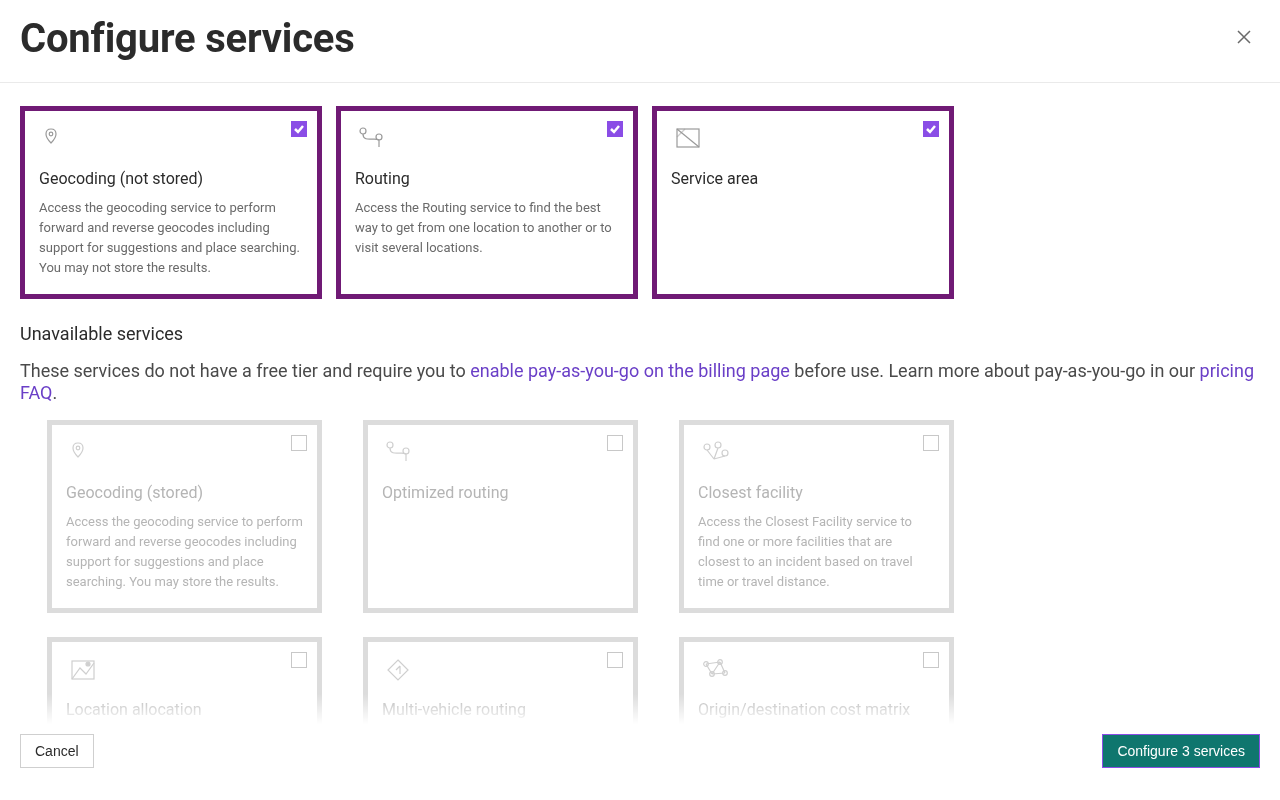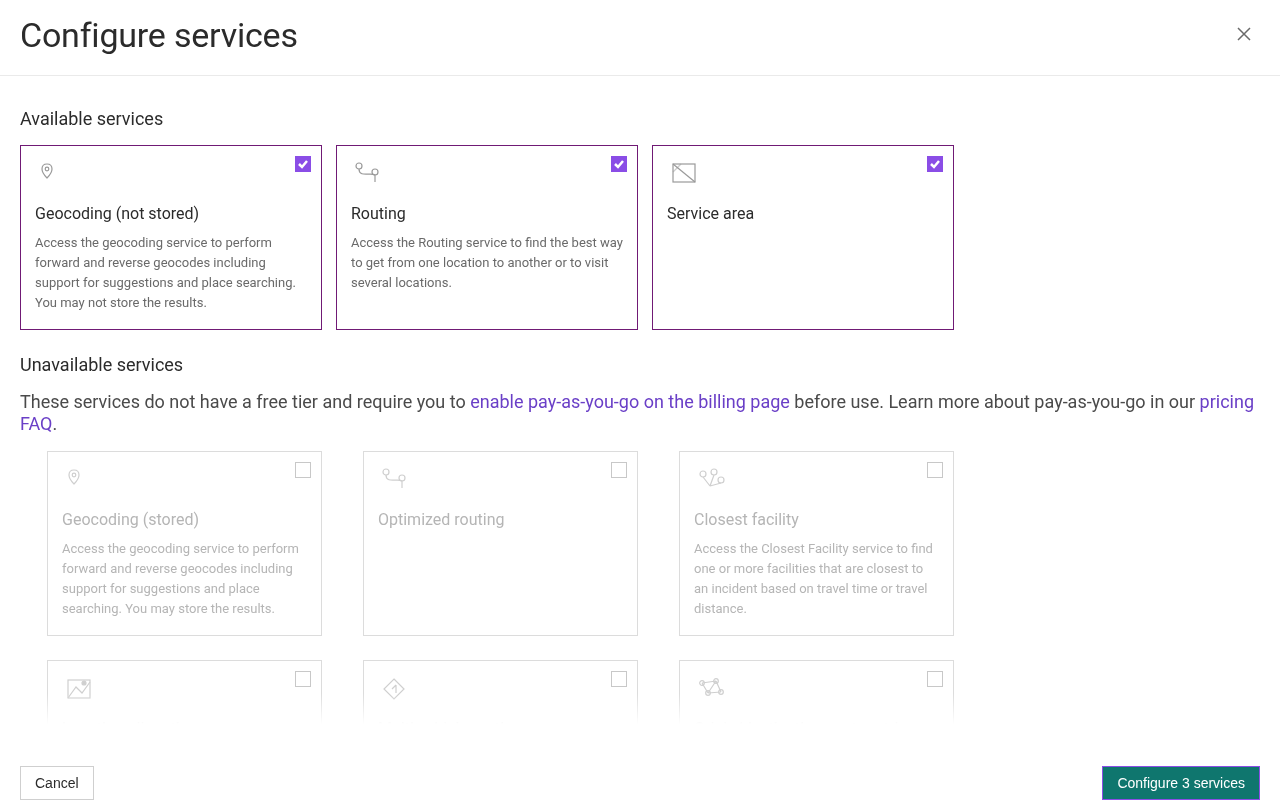--- a/index.html
+++ b/index.html
@@ -17,22 +17,22 @@
   }
   
   .header {
     display: flex;
     align-items: center;
     justify-content: space-between;
     padding: 15px 24px 20px 20px;
     border-bottom: 1px solid #eaeaea;
   }
   .header h1 {
-    font-weight: 400;
-    font-size: 34px;
+    font-weight: 700;
+    font-size: 40px;
     letter-spacing: -0.2px;
     color: #2b2b2b;
   }
   .close-btn {
     width: 24px;
     height: 24px;
     cursor: pointer;
     color: #6a6a6a;
     display: flex;
     align-items: center;
@@ -55,21 +55,21 @@
     color: #2b2b2b;
     margin: 2px 0 16px 0;
   }
   .cards {
     display: grid;
     grid-template-columns: repeat(3, 302px);
     gap: 14px;
     margin-bottom: 24px;
   }
   .card {
-    border: 1px solid #701a75;
+    border: 5px solid #701a75;
     background: #fff;
     padding: 14px 14px 16px 14px;
     position: relative;
     cursor: pointer;
   }
   .card.disabled {
     border-color: #dcdcdc;
     cursor: default;
     margin-left: 27px;
   }
@@ -120,21 +120,21 @@
     margin: 0 0 16px 0;
     line-height: 22px;
   }
   .unavail-note a { color: #6a3fc7; text-decoration: none; }
   
   .footer {
     position: absolute;
     bottom: 0; left: 0; right: 0;
     height: 66px;
     display: flex;
-    align-items: flex-end;
+    align-items: flex-start;
     justify-content: space-between;
     padding: 0 20px;
     background: #fff;
     z-index: 10;
   }
   
   .footer::before {
     content: "";
     position: absolute;
     left: 0; right: 0;
@@ -170,21 +170,20 @@
     <span>
       <svg viewBox="0 0 16 16" fill="none">
           <path d="M2 2 L14 14 M14 2 L2 14" stroke-width="1.5"></path>
         </svg>
     </span>
   </div>
 </div>
 
 <div class="body">
 
-  <div class="section-title">Available services</div>
 
   <div class="cards">
 
     <div class="card">
       <div class="card-icon">
         <svg viewBox="0 0 36 28">
             <path d="M12 4c3 0 5 2 5 5 0 4-5 9-5 9s-5-5-5-9c0-3 2-5 5-5z"></path>
             <circle cx="12" cy="9" r="1.8"></circle>
           </svg>
       </div>

